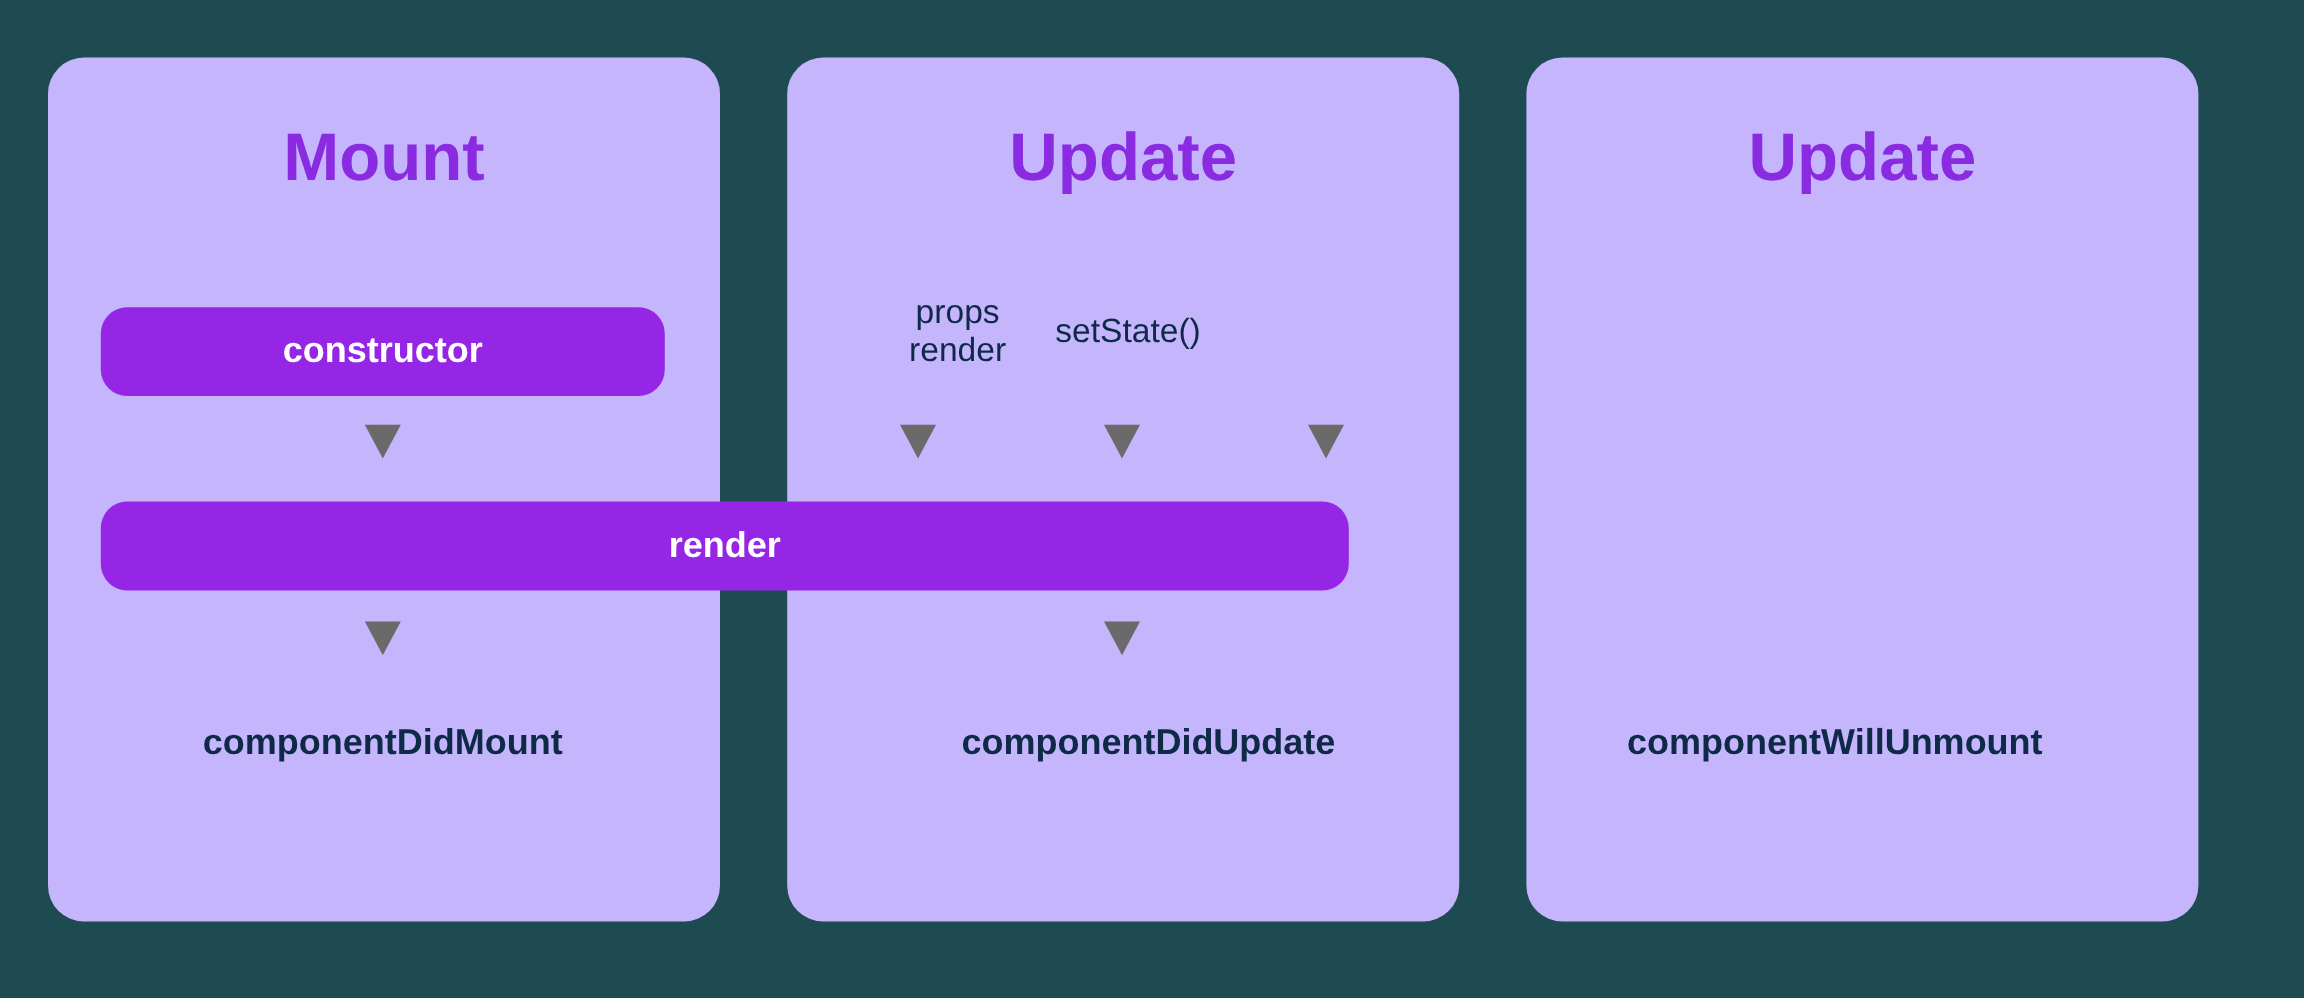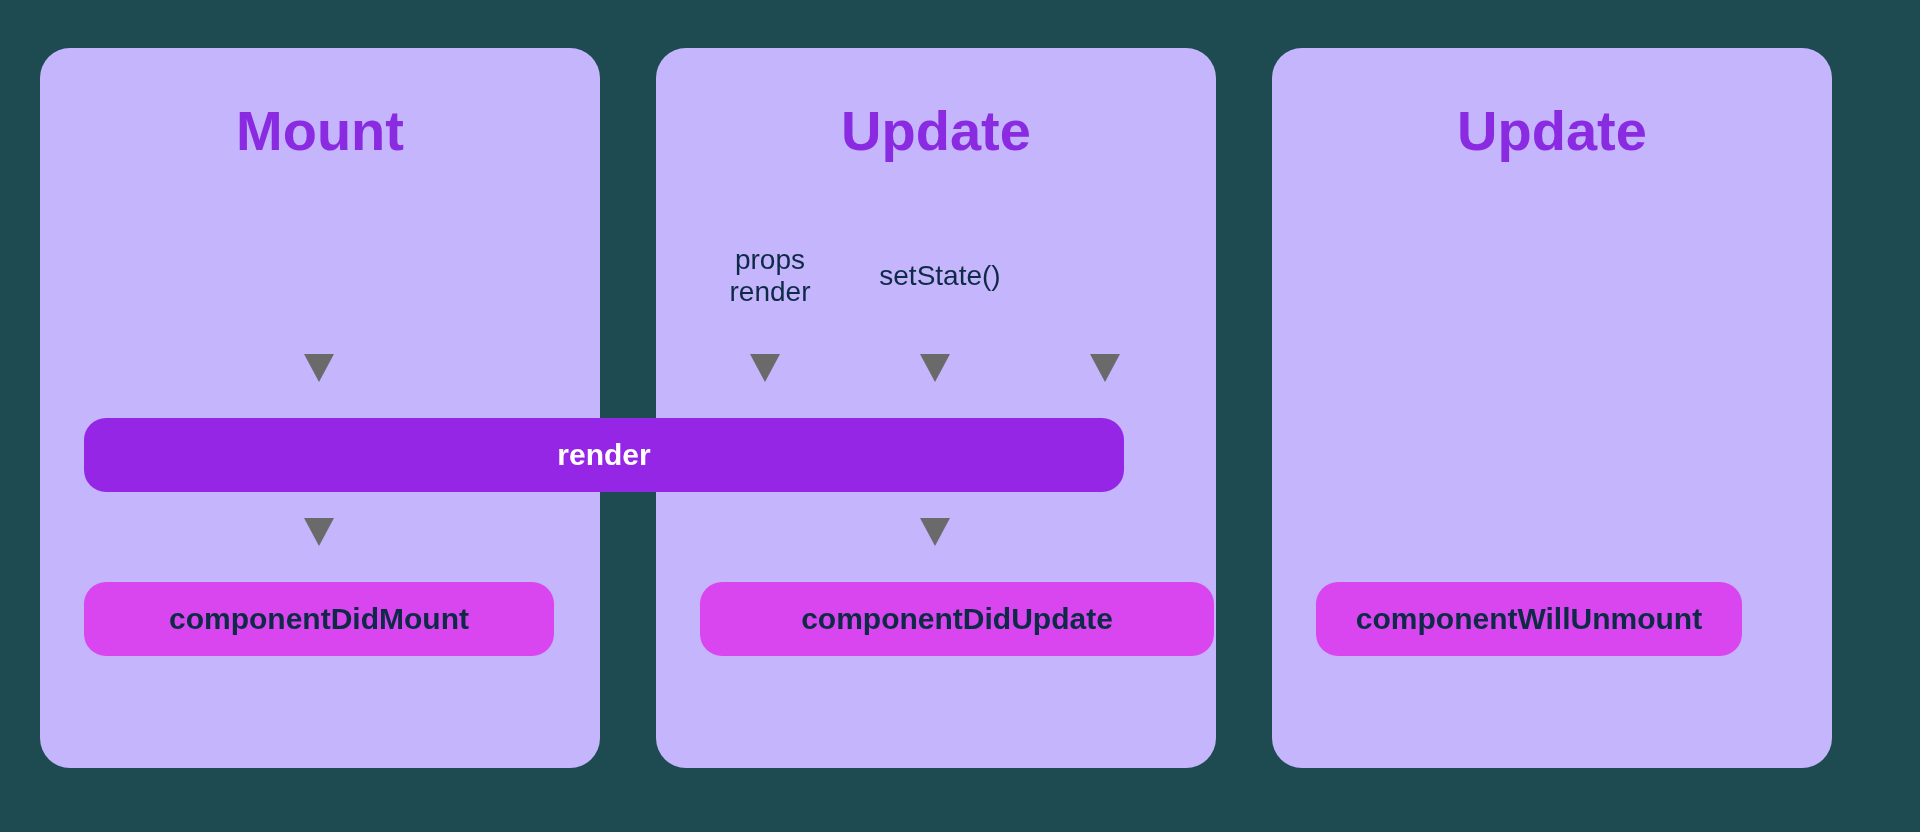--- a/index.html
+++ b/index.html
@@ -37,36 +37,36 @@
     position: absolute;
     height: 74px;
     border-radius: 22px;
     display: flex;
     align-items: center;
     justify-content: center;
     font-size: 30px;
     font-weight: 700;
   }
   .purple { background: #9626e6; color: #fff; }
-  .teal   { background: #d946ef; color: #0e2a47; }
+  .teal   { background: #c4b5fd; color: #0e2a47; }
 
   .constructor-pill { left: 84px;  top: 256px; width: 470px; }
   .render-pill      { left: 84px;  top: 418px; width: 1040px; }
   .cdm-pill         { left: 84px;  top: 582px; width: 470px; }
   .cdu-pill         { left: 700px; top: 582px; width: 514px; }
   .cwu-pill         { left: 1316px;top: 582px; width: 426px; }
 
   .trigger {
     position: absolute;
     color: #0e2a47;
     font-size: 28px;
     text-align: center;
     line-height: 1.15;
   }
-  .trigger.tr1 { left: 700px;  top: 244px; width: 140px; text-align: center; }
+  .trigger.tr1 { left: 728px;  top: 244px; width: 140px; text-align: center; }
   .trigger.tr2 { left: 860px;  top: 260px; width: 160px; }
   .trigger.tr3 { left: 1020px; top: 260px; width: 200px; }
 
   .arrow {
     position: absolute;
     width: 0; height: 0;
     border-left: 15px solid transparent;
     border-right: 15px solid transparent;
     border-top: 28px solid #6a6a6a;
   }
@@ -85,20 +85,23 @@
   <div class="panel mount">
     <div class="panel-title">Mount</div>
   </div>
   <div class="panel update">
     <div class="panel-title">Update</div>
   </div>
   <div class="panel unmount">
     <div class="panel-title">Update</div>
   </div>
 
+  <div class="pill purple constructor-pill">
+    <span>constructor</span>
+  </div>
   <div class="pill purple render-pill">
     <span>render</span>
   </div>
 
   <div class="pill teal cdm-pill">
     <span>componentDidMount</span>
   </div>
   <div class="pill teal cdu-pill">
     <span>componentDidUpdate</span>
   </div>

